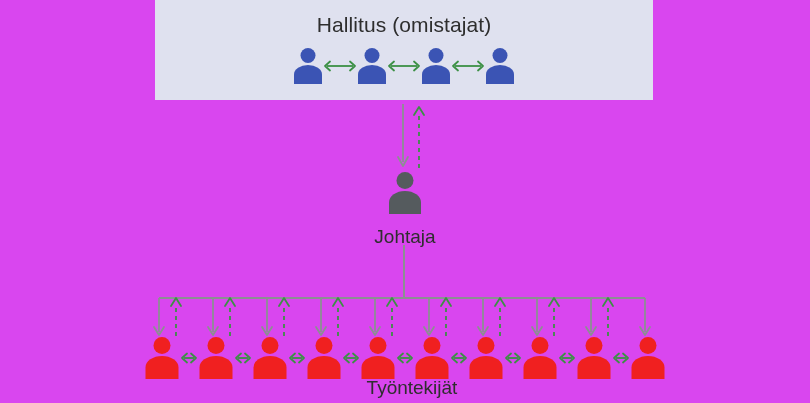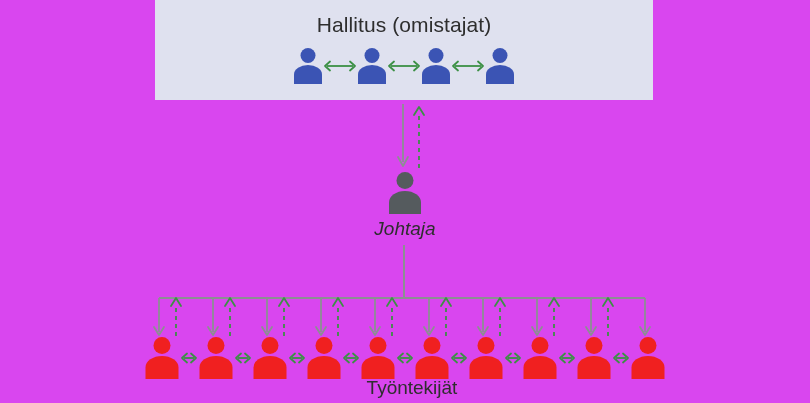--- a/index.html
+++ b/index.html
@@ -113,24 +113,23 @@
     left: 0;
     top: 172px;
     width: 810px;
     text-align: center;
   }
   #manager-icon-wrap {
     display: flex;
     justify-content: center;
   }
   #manager-label {
-    margin-top: 4px;
+    margin-top: 12px;
     font-size: 19px;
     color: #2e2e2e;
-    font-style: italic;
   }
 
   
   #vertical-link {
     position: absolute;
     left: 385px;
     top: 104px;
     width: 50px;
     height: 66px;
   }

